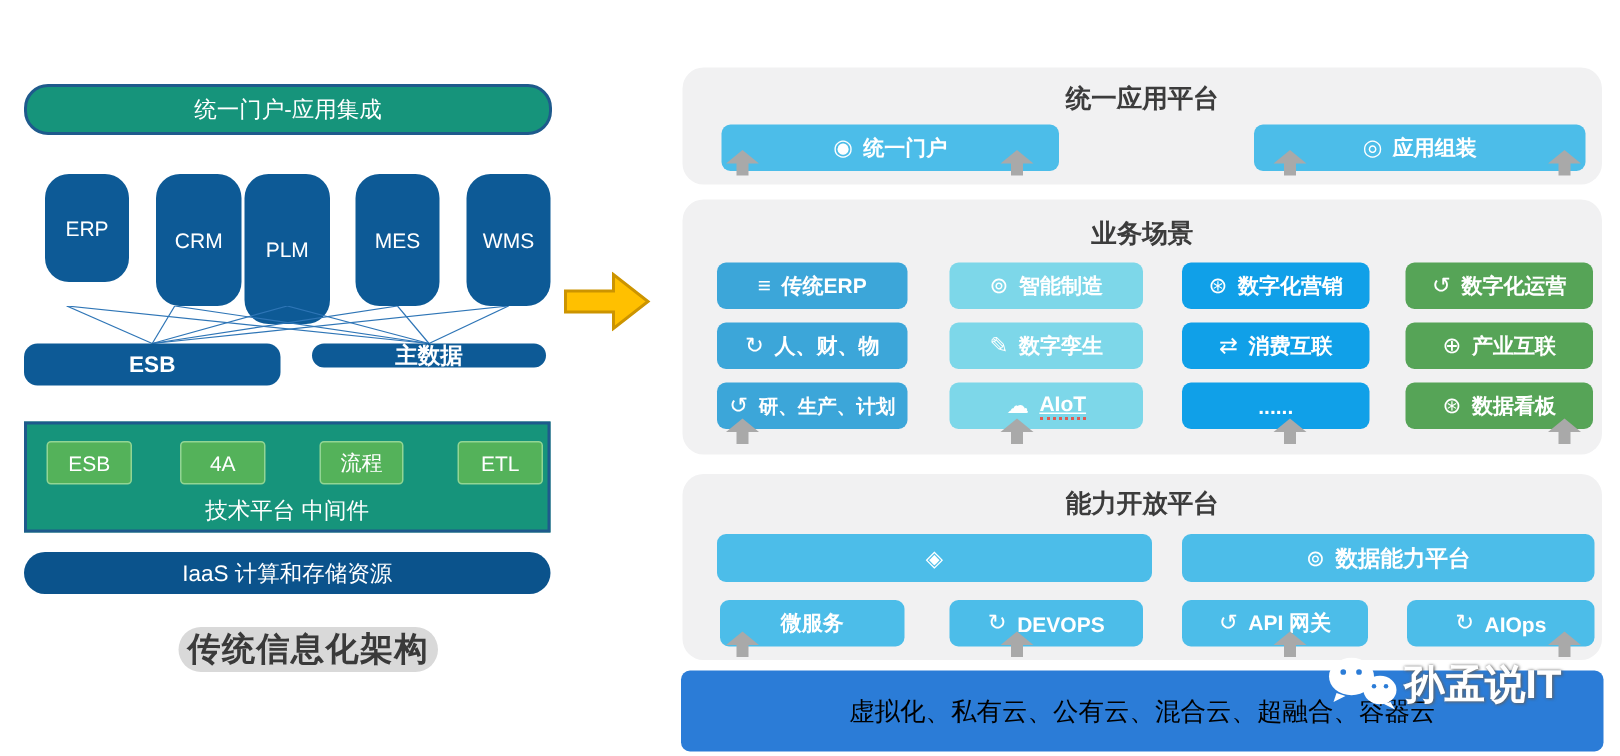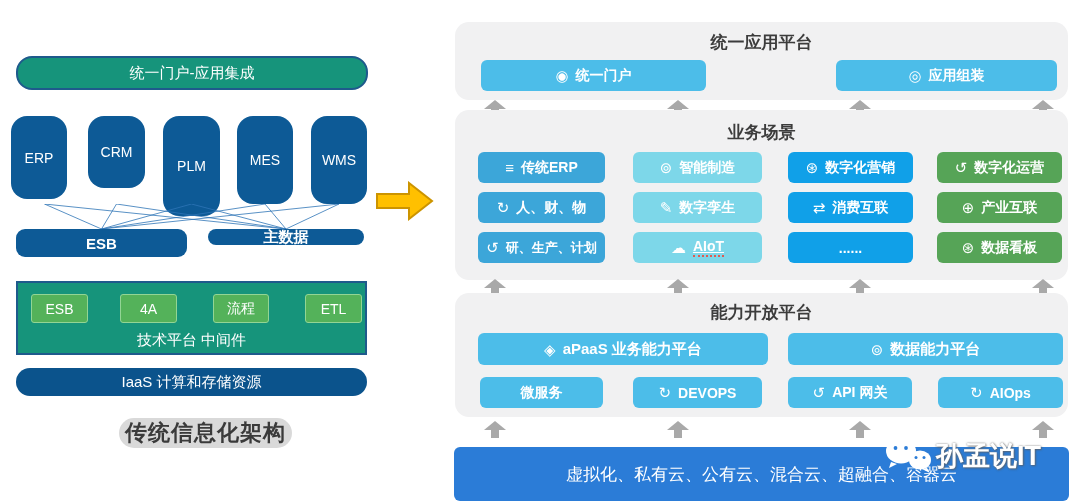--- a/index.html
+++ b/index.html
@@ -14,52 +14,52 @@
   .teal-bar{background:var(--teal);border:2px solid var(--panel-border);color:#fff;font-size:15px;}
   .navy-box{background:var(--navy);color:#fff;font-size:14px;}
   .navy-pill{background:var(--navy);color:#fff;font-size:15px;font-weight:bold;border-radius:9px;}
   .mw-box{background:var(--teal);border:2px solid var(--panel-border);}
   .mw-item{background:var(--green-box);border:1px solid var(--green-box-border);color:#fff;font-size:14px;border-radius:3px;}
   .mw-label{color:#fff;font-size:15px;}
   .iaas-bar{background:var(--navy-dark);color:#fff;font-size:15px;}
   .caption{background:var(--caption-bg);color:#3a3a3a;font-size:22px;font-weight:bold;letter-spacing:1px;}
 
   
-  .container{background:var(--container-bg);border-radius:14px;}
+  .container{background:var(--container-bg);border-radius:14px;margin-top:23px;}
   .sec-title{color:#3c3c3c;font-size:17px;font-weight:600;text-align:center;position:absolute;left:0;right:0;}
   .btn{position:absolute;border-radius:6px;color:#fff;font-size:14px;font-weight:bold;
        display:flex;align-items:center;justify-content:center;gap:7px;white-space:nowrap;box-sizing:border-box;}
   .sky{background:var(--sky-blue);}
   .c1{background:var(--col-blue);}
   .c2{background:var(--col-cyan);}
   .c3{background:var(--col-vivid);}
   .c4{background:var(--col-green);}
   .ic{font-weight:normal;font-size:15px;line-height:1;}
   .aiot-label{text-decoration:underline;border-bottom:2px dotted #e05b52;padding-bottom:1px;}
 
-  .bottom-bar{background:var(--bottom-bar);border-radius:6px;color:#ffffff;font-size:17px;}
+  .bottom-bar{background:var(--bottom-bar);border-radius:6px;color:#000000;font-size:17px;}
 
   
   .up-arrow{position:absolute;width:22px;height:17px;}
   .up-arrow::before{content:"";position:absolute;left:0;top:0;width:0;height:0;
     border-left:11px solid transparent;border-right:11px solid transparent;border-bottom:9px solid var(--arrow);}
   .up-arrow::after{content:"";position:absolute;left:7px;top:8px;width:8px;height:9px;background:var(--arrow);}
 
   
   .watermark{position:absolute;display:flex;align-items:center;gap:2px;z-index:5;}
   .watermark .wm-text{color:#fff;font-size:27px;font-weight:bold;
     text-shadow:0 0 2px rgba(110,110,110,.9),1px 1px 2px rgba(90,90,90,.7);}
 </style>
 </head>
 <body>
 
 <div class="abs teal-bar center" style="left:16px;top:56px;width:352px;height:34px">统一门户-应用集成</div>
 
-<div class="abs navy-box center" style="left:11px;top:116px;width:56px;height:83px">ERP</div>
-<div class="abs navy-box center" style="left:88px;top:116px;width:57px;height:72px">CRM</div>
+<div class="abs navy-box center" style="left:30px;top:116px;width:56px;height:72px">ERP</div>
+<div class="abs navy-box center" style="left:104px;top:116px;width:57px;height:88px">CRM</div>
 <div class="abs navy-box center" style="left:163px;top:116px;width:57px;height:100px">PLM</div>
 <div class="abs navy-box center" style="left:237px;top:116px;width:56px;height:88px">MES</div>
 <div class="abs navy-box center" style="left:311px;top:116px;width:56px;height:88px">WMS</div>
 
 <svg class="abs" style="left:16px;top:204px" width="352" height="26" viewBox="0 0 352 26">
   <g style="stroke:var(--line-blue);stroke-width:0.8" fill="none">
     <line x1="28.5" y1="0" x2="85.5" y2="25"></line>
       <line x1="28.5" y1="0" x2="270" y2="25"></line>
     <line x1="100.5" y1="0" x2="85.5" y2="25"></line>
       <line x1="100.5" y1="0" x2="270" y2="25"></line>
@@ -166,21 +166,20 @@
 <div class="up-arrow" style="left:484px;top:279px"></div>
 <div class="up-arrow" style="left:667px;top:279px"></div>
 <div class="up-arrow" style="left:849px;top:279px"></div>
 <div class="up-arrow" style="left:1032px;top:279px"></div>
 
 <div class="abs container" style="left:455px;top:293px;width:613px;height:124px">
   <div class="sec-title" style="top:8px">能力开放平台</div>
 
   <div class="btn sky" style="left:23px;top:40px;width:290px;height:32px;font-size:15px">
     <span class="ic">◈</span>
-    <span>aPaaS 业务能力平台</span>
   </div>
   <div class="btn sky" style="left:333px;top:40px;width:275px;height:32px;font-size:15px">
     <span class="ic">⊚</span>
     <span>数据能力平台</span>
   </div>
 
   <div class="btn sky" style="left:25px;top:84px;width:123px;height:31px">
     <span>微服务</span>
   </div>
   <div class="btn sky" style="left:178px;top:84px;width:129px;height:31px">

